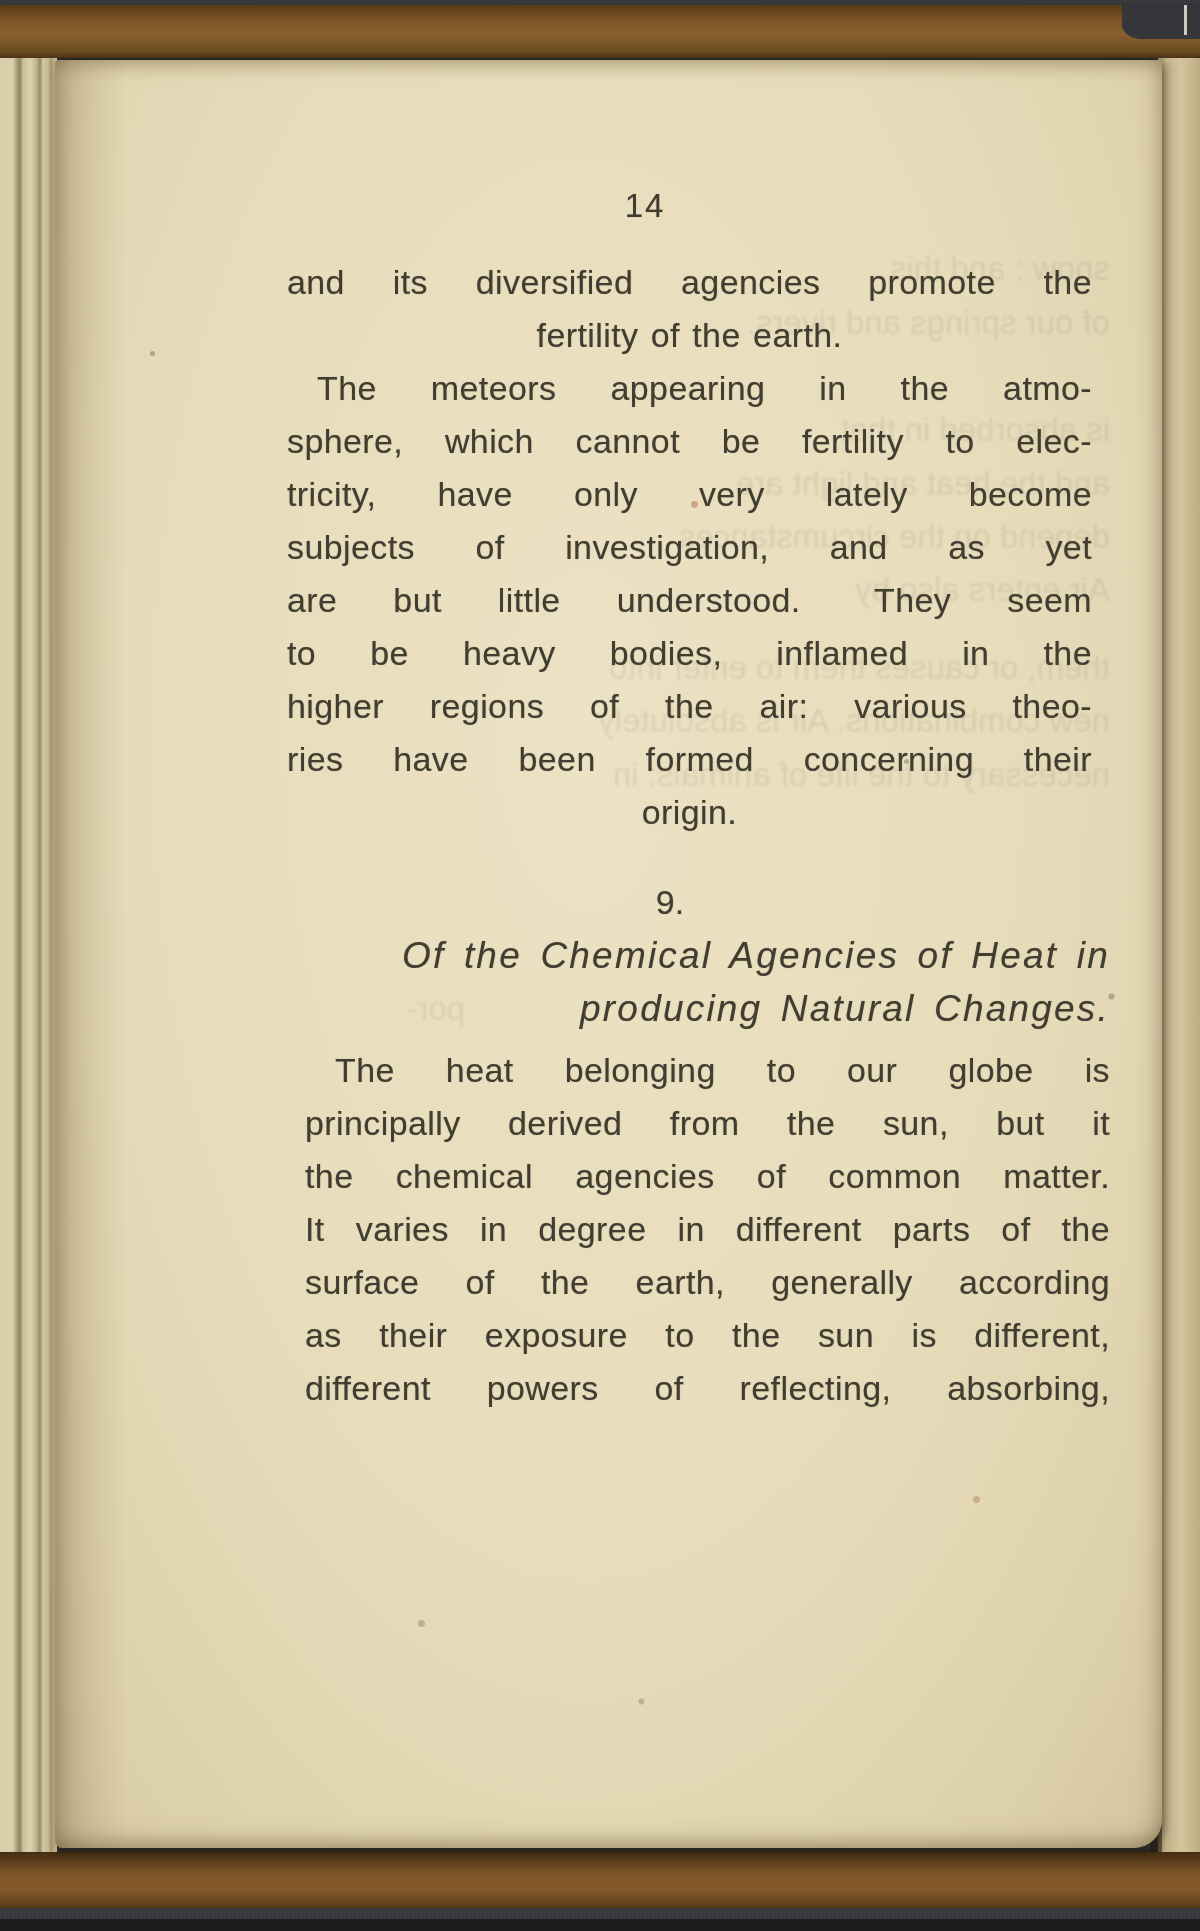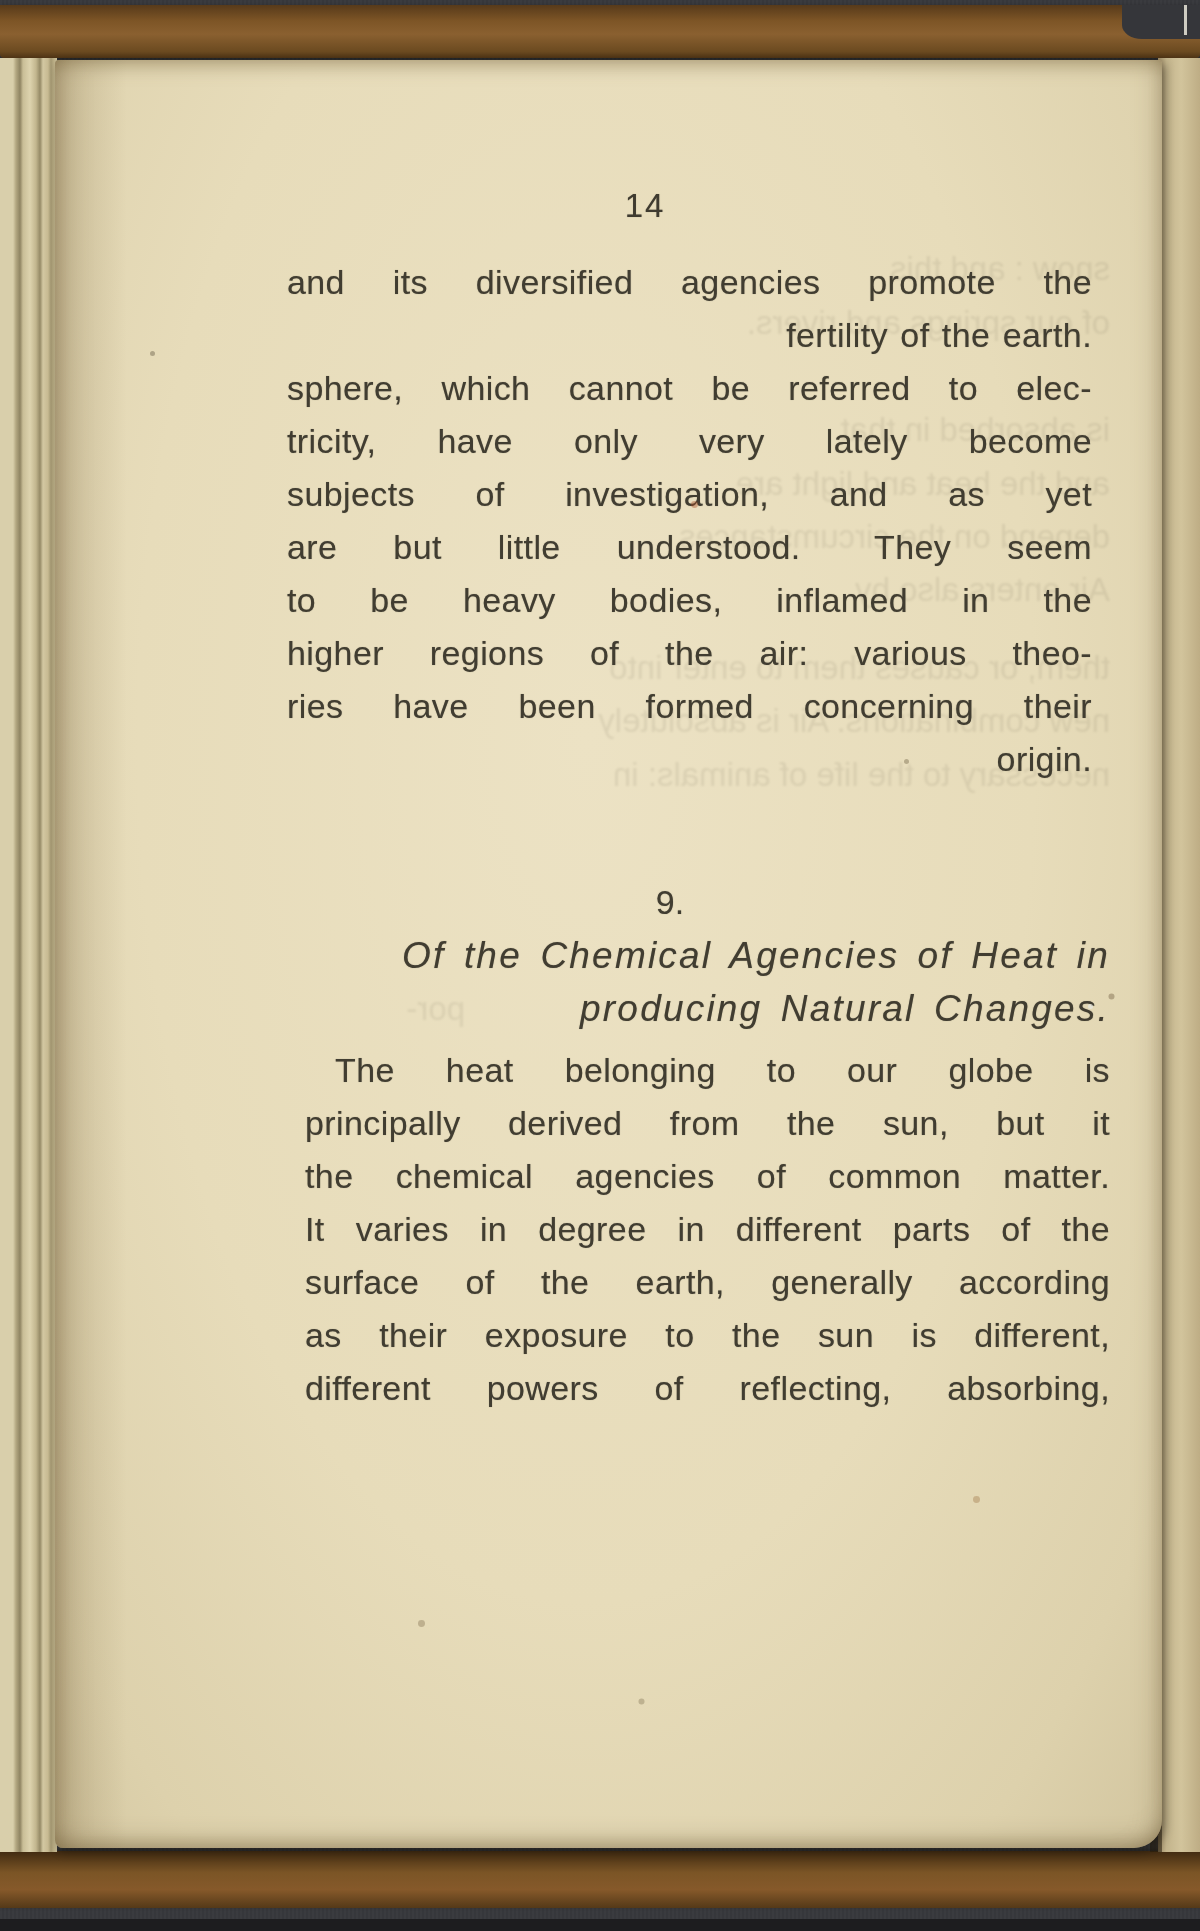--- a/index.html
+++ b/index.html
@@ -75,21 +75,21 @@
   .textflow { position:absolute; width:805px; }
   .text1 { left:287px; top:256px; }
   .text2 { left:305px; top:1044px; }
   .line {
     height:53px; line-height:53px; font-size:34px; color:#413d31;
     letter-spacing:.4px; word-spacing:2.5px;
     text-shadow:0 0 1px rgba(65,61,49,.42);
   }
   .line.j { text-align:justify; text-align-last:justify; }
   .line.indent { text-indent:30px; }
-  .line.short { text-align:right; }
+  .line.short { text-align:center; }
 
   .sec-num {
     position:absolute; left:305px; top:876px; width:730px; height:53px; line-height:53px;
     text-align:center; font-size:34px; color:#413d31; text-shadow:0 0 1px rgba(65,61,49,.42);
   }
   .sec-title { position:absolute; left:305px; top:929px; width:805px; font-style:italic; }
   .sec-title .line { text-align:right; font-size:37px; letter-spacing:2.2px; word-spacing:6px; }
 
   
   .bt {
@@ -147,21 +147,22 @@
   <div class="bt bt7">them, or causes them to enter into</div>
   <div class="bt bt8">new combinations. Air is absolutely</div>
   <div class="bt bt9">necessary to the life of animals: in</div>
   <div class="bt bt10">por-</div>
 
   <div class="folio">14</div>
 
   <div class="textflow text1">
     <div class="line j">and its diversified agencies promote the</div>
     <div class="line short">fertility of the earth.</div>
-    <div class="line j">sphere, which cannot be referred to elec-</div>
+    <div class="line j indent">The meteors appearing in the atmo-</div>
+    <div class="line j">sphere, which cannot be fertility to elec-</div>
     <div class="line j">tricity, have only very lately become</div>
     <div class="line j">subjects of investigation, and as yet</div>
     <div class="line j">are but little understood.  They seem</div>
     <div class="line j">to be heavy bodies, inflamed in the</div>
     <div class="line j">higher regions of the air: various theo-</div>
     <div class="line j">ries have been formed concerning their</div>
     <div class="line short">origin.</div>
   </div>
 
   <div class="sec-num">9.</div>

